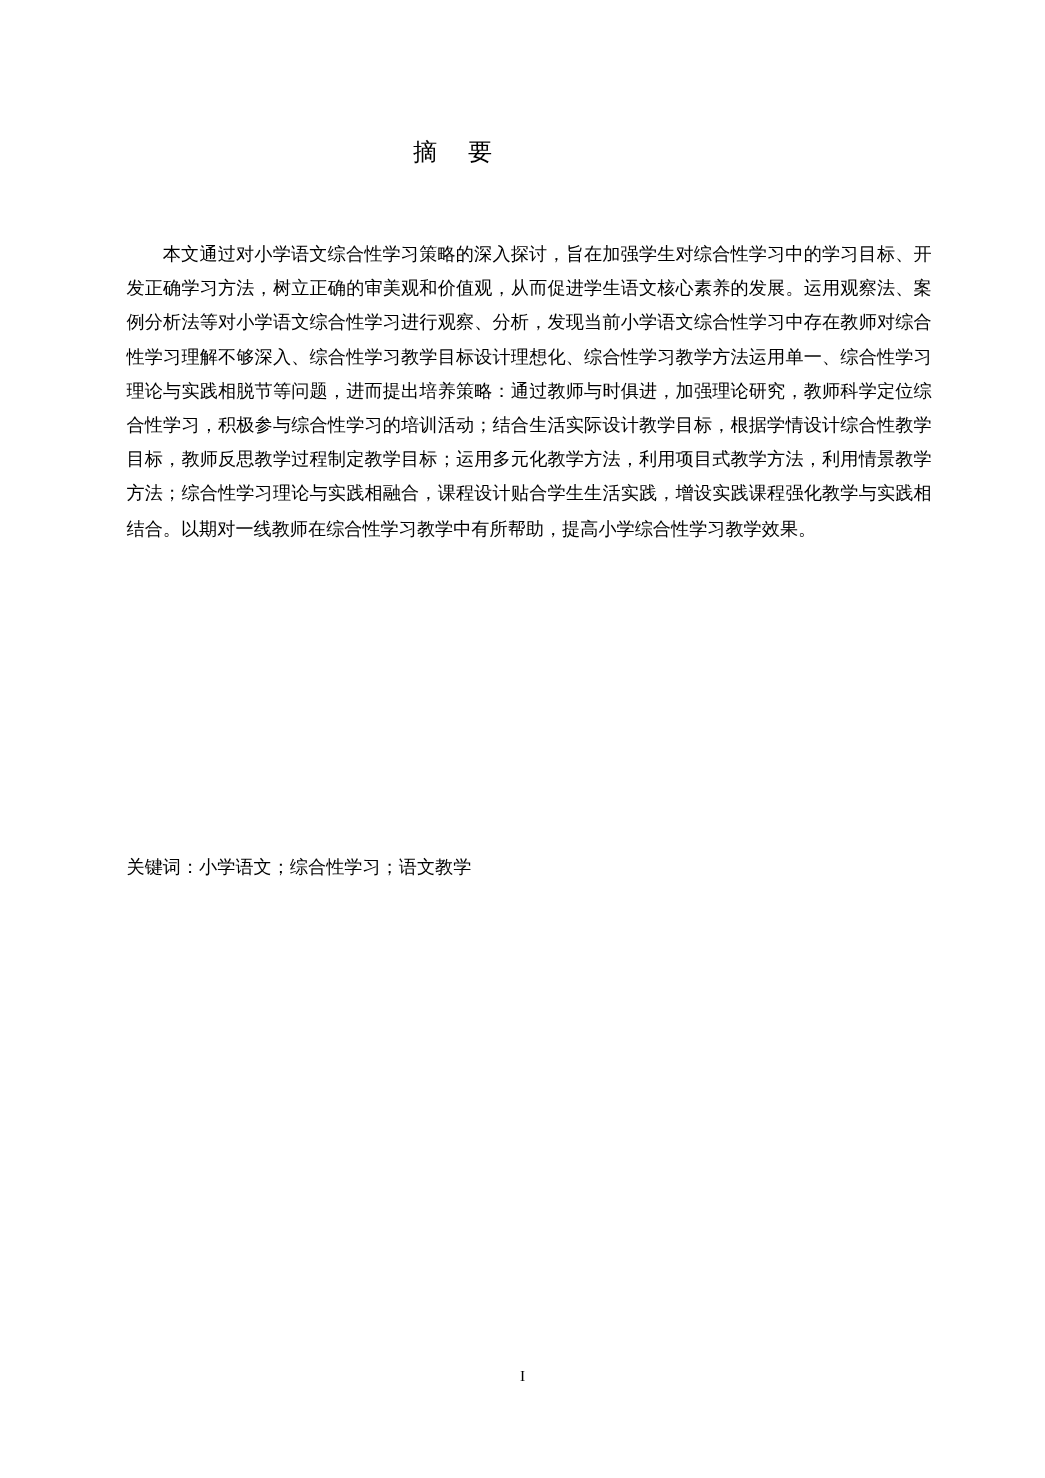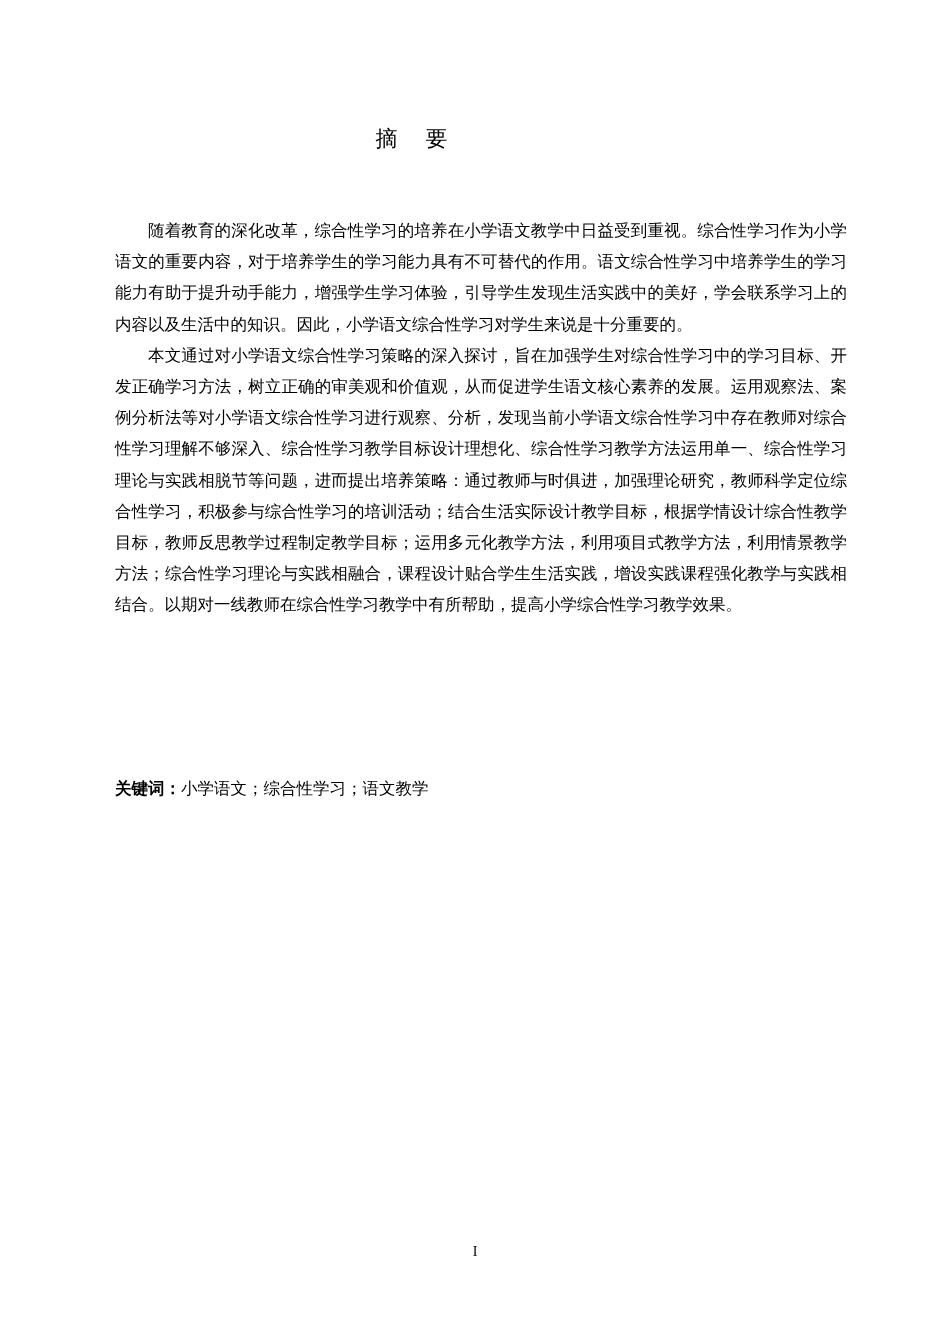--- a/index.html
+++ b/index.html
@@ -5,31 +5,30 @@
   html, body { margin: 0; padding: 0; background: #ffffff; }
   body { width: 950px; height: 1344px; position: relative; overflow: hidden;
          font-family: "DejaVu Serif", "Liberation Serif", serif; color: #000; }
   .title { position: absolute; top: 124px; left: 0; width: 823px; text-align: center;
            font-family: "DejaVu Sans", "Liberation Sans", sans-serif; font-size: 22px;
            letter-spacing: 28px; text-indent: 28px; line-height: 30px; }
   .body { position: absolute; left: 115px; width: 732px; top: 215px; }
   .para { margin: 0; font-size: 16.5px; line-height: 31.2px; text-indent: 33px;
           text-align: justify; text-justify: inter-character; }
   .kw { position: absolute; left: 115px; top: 775px; font-size: 16.5px; line-height: 28px; }
-  .kw-label { font-family: "DejaVu Sans", "Liberation Sans", sans-serif; font-weight: bold; }
+  .kw-label { font-family: "DejaVu Sans", "Liberation Sans", sans-serif; font-weight: normal; }
   .page-num { position: absolute; top: 1244px; left: 0; width: 950px; text-align: center;
               font-family: "Liberation Serif", serif; font-size: 14px; }
 </style>
 </head>
 <body>
 
 <div class="title">摘要</div>
 
 <div class="body">
-  <p class="para">随着教育的深化改革，综合性学习的培养在小学语文教学中日益受到重视。综合性学习作为小学语文的重要内容，对于培养学生的学习能力具有不可替代的作用。语文综合性学习中培养学生的学习能力有助于提升动手能力，增强学生学习体验，引导学生发现生活实践中的美好，学会联系学习上的内容以及生活中的知识。因此，小学语文综合性学习对学生来说是十分重要的。</p>
   <p class="para">本文通过对小学语文综合性学习策略的深入探讨，旨在加强学生对综合性学习中的学习目标、开发正确学习方法，树立正确的审美观和价值观，从而促进学生语文核心素养的发展。运用观察法、案例分析法等对小学语文综合性学习进行观察、分析，发现当前小学语文综合性学习中存在教师对综合性学习理解不够深入、综合性学习教学目标设计理想化、综合性学习教学方法运用单一、综合性学习理论与实践相脱节等问题，进而提出培养策略：通过教师与时俱进，加强理论研究，教师科学定位综合性学习，积极参与综合性学习的培训活动；结合生活实际设计教学目标，根据学情设计综合性教学目标，教师反思教学过程制定教学目标；运用多元化教学方法，利用项目式教学方法，利用情景教学方法；综合性学习理论与实践相融合，课程设计贴合学生生活实践，增设实践课程强化教学与实践相结合。以期对一线教师在综合性学习教学中有所帮助，提高小学综合性学习教学效果。</p>
 </div>
 
 <div class="kw">
   <span class="kw-label">关键词：</span><span>小学语文；综合性学习；语文教学</span>
 </div>
 
 <div class="page-num">I</div>
 
 </body></html>

